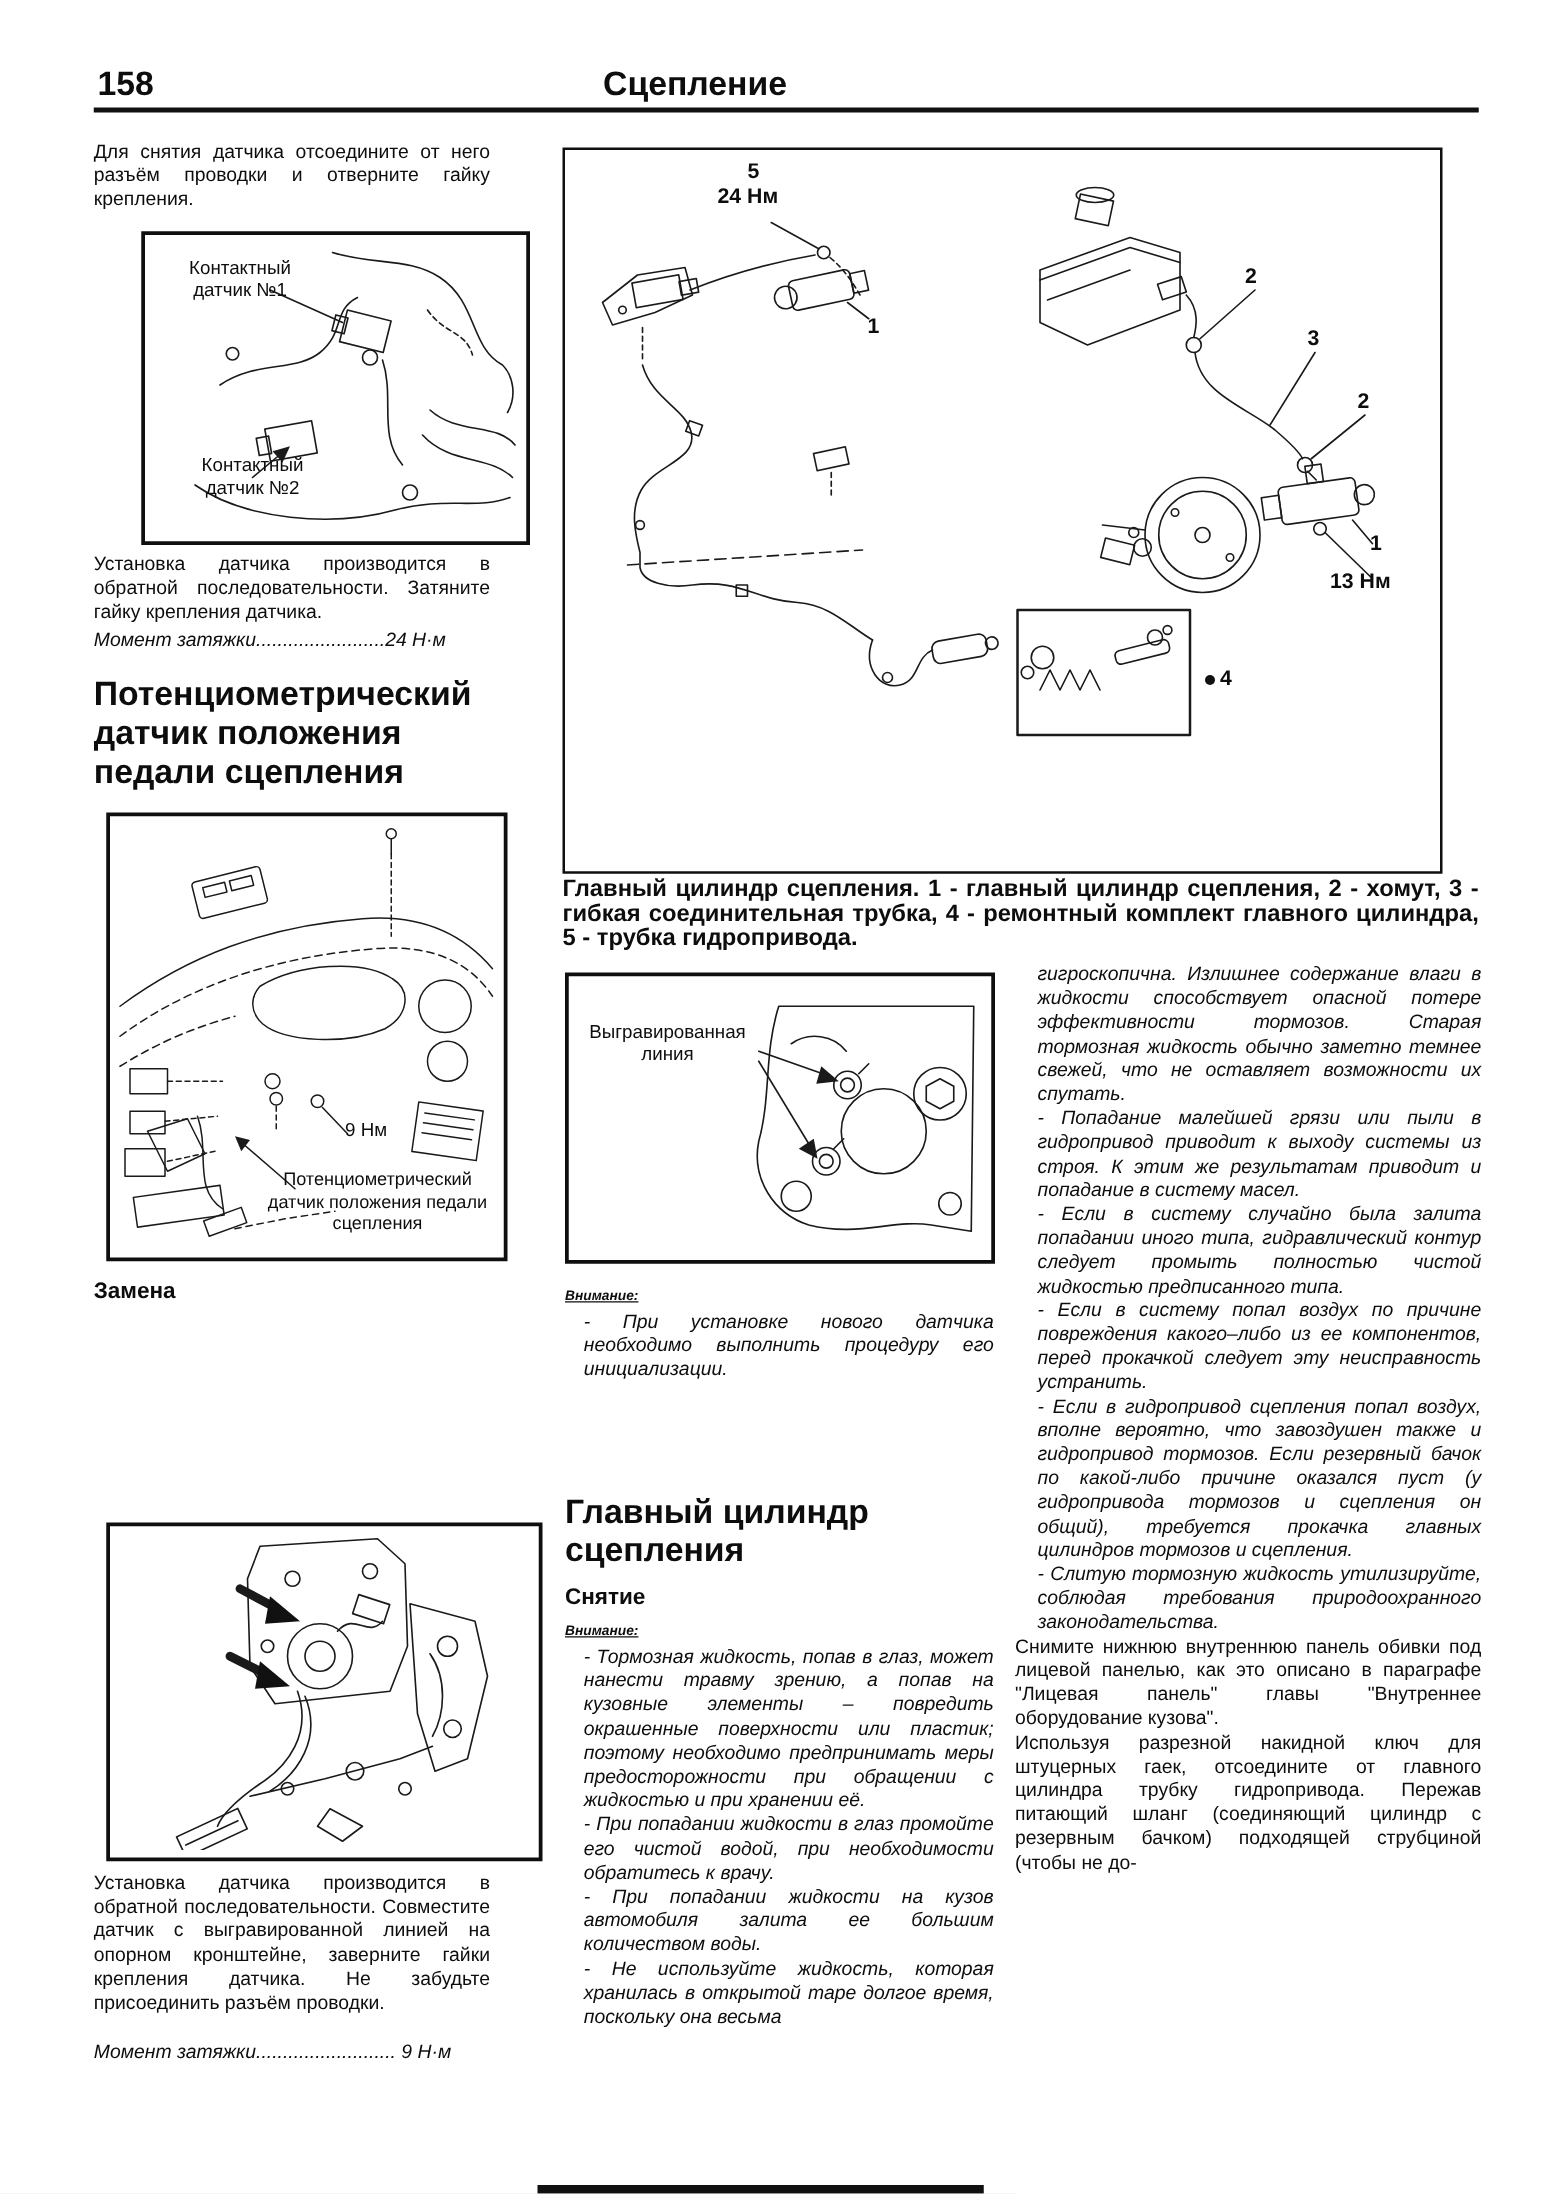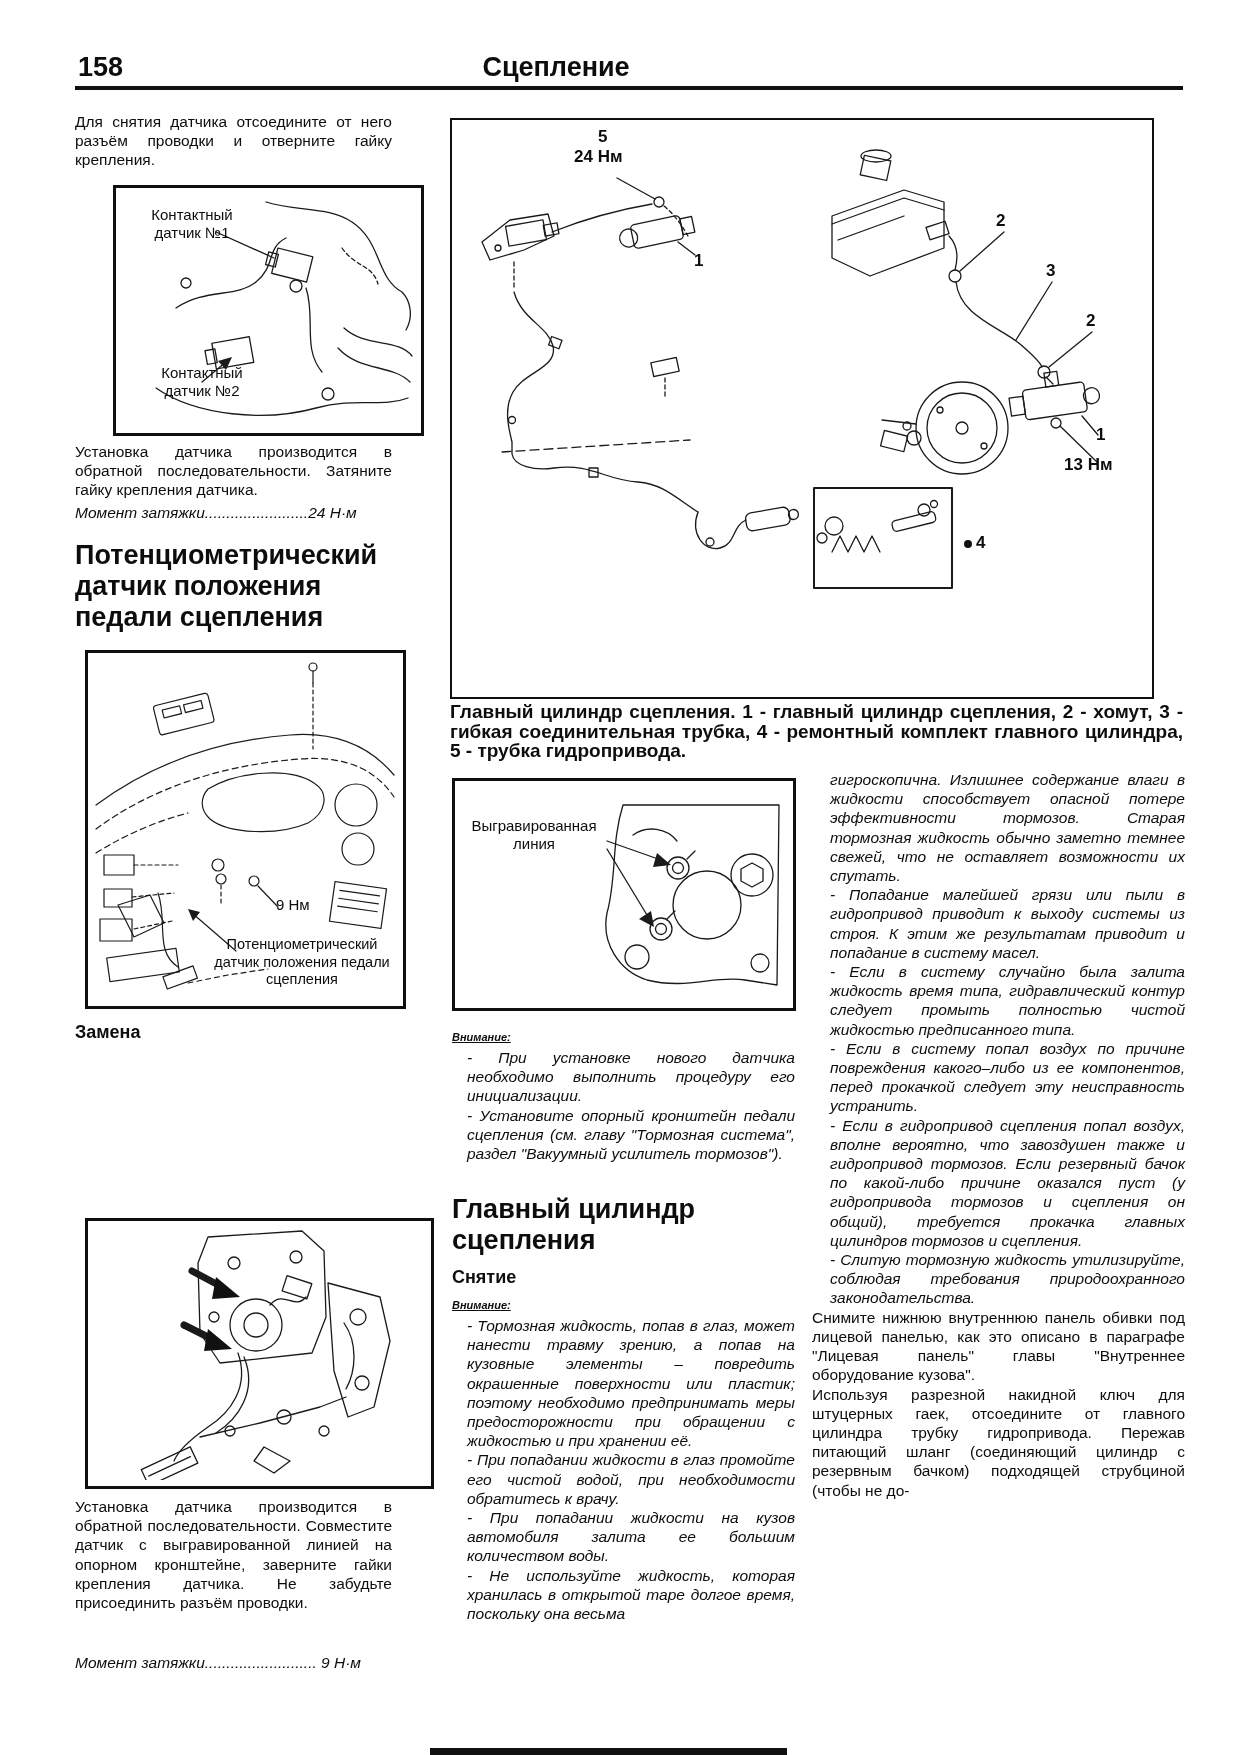--- a/index.html
+++ b/index.html
@@ -149,21 +149,21 @@
         <path d="M112,216 L172,202 L232,186 L258,176"></path>
         <circle cx="196" cy="196" r="7"></circle>
           <circle cx="142" cy="210" r="5"></circle>
         <path d="M176,226 L202,240 L186,252 L166,240 Z"></path>
         <circle cx="236" cy="210" r="5"></circle>
       </g>
     </svg>
   </div>
 
   <p class="abs body" style="left:75px;top:1497px;width:317px;">Установка датчика производится в обратной последовательности. Совместите датчик с выгравированной линией на опорном кронштейне, заверните гайки крепления датчика. Не забудьте присоединить разъём проводки.</p>
-  <p class="abs body it" style="left:75px;top:1632px;width:317px;margin-top:21px;">Момент затяжки.......................... 9 Н·м</p>
+  <p class="abs body it" style="left:75px;top:1632px;width:317px;">Момент затяжки.......................... 9 Н·м</p>
 
   <div class="abs" style="left:450px;top:118px;width:700px;height:577px;border:2.5px solid #0f0f0f;background:#fff;">
     <svg width="695" height="572" viewBox="0 0 695 572">
       <g stroke="#1a1a1a" stroke-width="1.3" fill="none" stroke-linecap="round" stroke-linejoin="round">
 
         <path d="M30,122 L58,100 L96,94 L102,116 L72,130 L38,140 Z"></path>
         <rect x="55" y="103" width="38" height="20" transform="rotate(-10 74 113)"></rect>
         <rect x="92" y="104" width="14" height="11" transform="rotate(-10 99 109)"></rect>
         <circle cx="46" cy="128" r="3"></circle>
         <path d="M62,142 L62,170" stroke-dasharray="4 3"></path>
@@ -283,37 +283,36 @@
         <path d="M152,68 L192,134"></path>
         <polygon points="199,146 196,130 184,138" fill="#1a1a1a" stroke="none"></polygon>
       </g>
     </svg>
     <div class="abs lbl" style="left:6px;top:36px;width:146px;">Выгравированная линия</div>
   </div>
 
   <div class="abs attn" style="left:452px;top:1028px;">Внимание:</div>
   <div class="abs body it" style="left:452px;top:1048px;width:343px;">
     <p class="bullet15">- При установке нового датчика необходимо выполнить процедуру его инициализации.</p>
-    <p class="bullet15">- Установите опорный кронштейн педали сцепления (см. главу "Тормозная система", раздел "Вакуумный усилитель тормозов").</p>
   </div>
 
   <div class="abs h2" style="left:452px;top:1194px;width:343px;">Главный цилиндр сцепления</div>
   <div class="abs h3" style="left:452px;top:1267px;">Снятие</div>
   <div class="abs attn" style="left:452px;top:1296px;">Внимание:</div>
   <div class="abs body it" style="left:452px;top:1316px;width:343px;">
     <p class="bullet15">- Тормозная жидкость, попав в глаз, может нанести травму зрению, а попав на кузовные элементы – повредить окрашенные поверхности или пластик; поэтому необходимо предпринимать меры предосторожности при обращении с жидкостью и при хранении её.</p>
     <p class="bullet15">- При попадании жидкости в глаз промойте его чистой водой, при необходимости обратитесь к врачу.</p>
     <p class="bullet15">- При попадании жидкости на кузов автомобиля залита ее большим количеством воды.</p>
     <p class="bullet15">- Не используйте жидкость, которая хранилась в открытой таре долгое время, поскольку она весьма</p>
   </div>
 
   <div class="abs body" style="left:812px;top:770px;width:373px;">
     <p class="bullet18 it">гигроскопична. Излишнее содержание влаги в жидкости способствует опасной потере эффективности тормозов. Старая тормозная жидкость обычно заметно темнее свежей, что не оставляет возможности их спутать.</p>
     <p class="bullet18 it">- Попадание малейшей грязи или пыли в гидропривод приводит к выходу системы из строя. К этим же результатам приводит и попадание в систему масел.</p>
-    <p class="bullet18 it">- Если в систему случайно была залита жидкость время типа, гидравлический контур следует промыть полностью чистой жидкостью предписанного типа.</p>
+    <p class="bullet18 it">- Если в систему случайно была залита попадании иного типа, гидравлический контур следует промыть полностью чистой жидкостью предписанного типа.</p>
     <p class="bullet18 it">- Если в систему попал воздух по причине повреждения какого–либо из ее компонентов, перед прокачкой следует эту неисправность устранить.</p>
     <p class="bullet18 it">- Если в гидропривод сцепления попал воздух, вполне вероятно, что завоздушен также и гидропривод тормозов. Если резервный бачок по какой-либо причине оказался пуст (у гидропривода тормозов и сцепления он общий), требуется прокачка главных цилиндров тормозов и сцепления.</p>
     <p class="bullet18 it">- Слитую тормозную жидкость утилизируйте, соблюдая требования природоохранного законодательства.</p>
     <p>Снимите нижнюю внутреннюю панель обивки под лицевой панелью, как это описано в параграфе "Лицевая панель" главы "Внутреннее оборудование кузова".</p>
     <p>Используя разрезной накидной ключ для штуцерных гаек, отсоедините от главного цилиндра трубку гидропривода. Пережав питающий шланг (соединяющий цилиндр с резервным бачком) подходящей струбциной (чтобы не до-</p>
   </div>
 
   <div class="abs rule" style="left:430px;top:1748px;width:357px;height:7px;"></div>
 
 </div>

